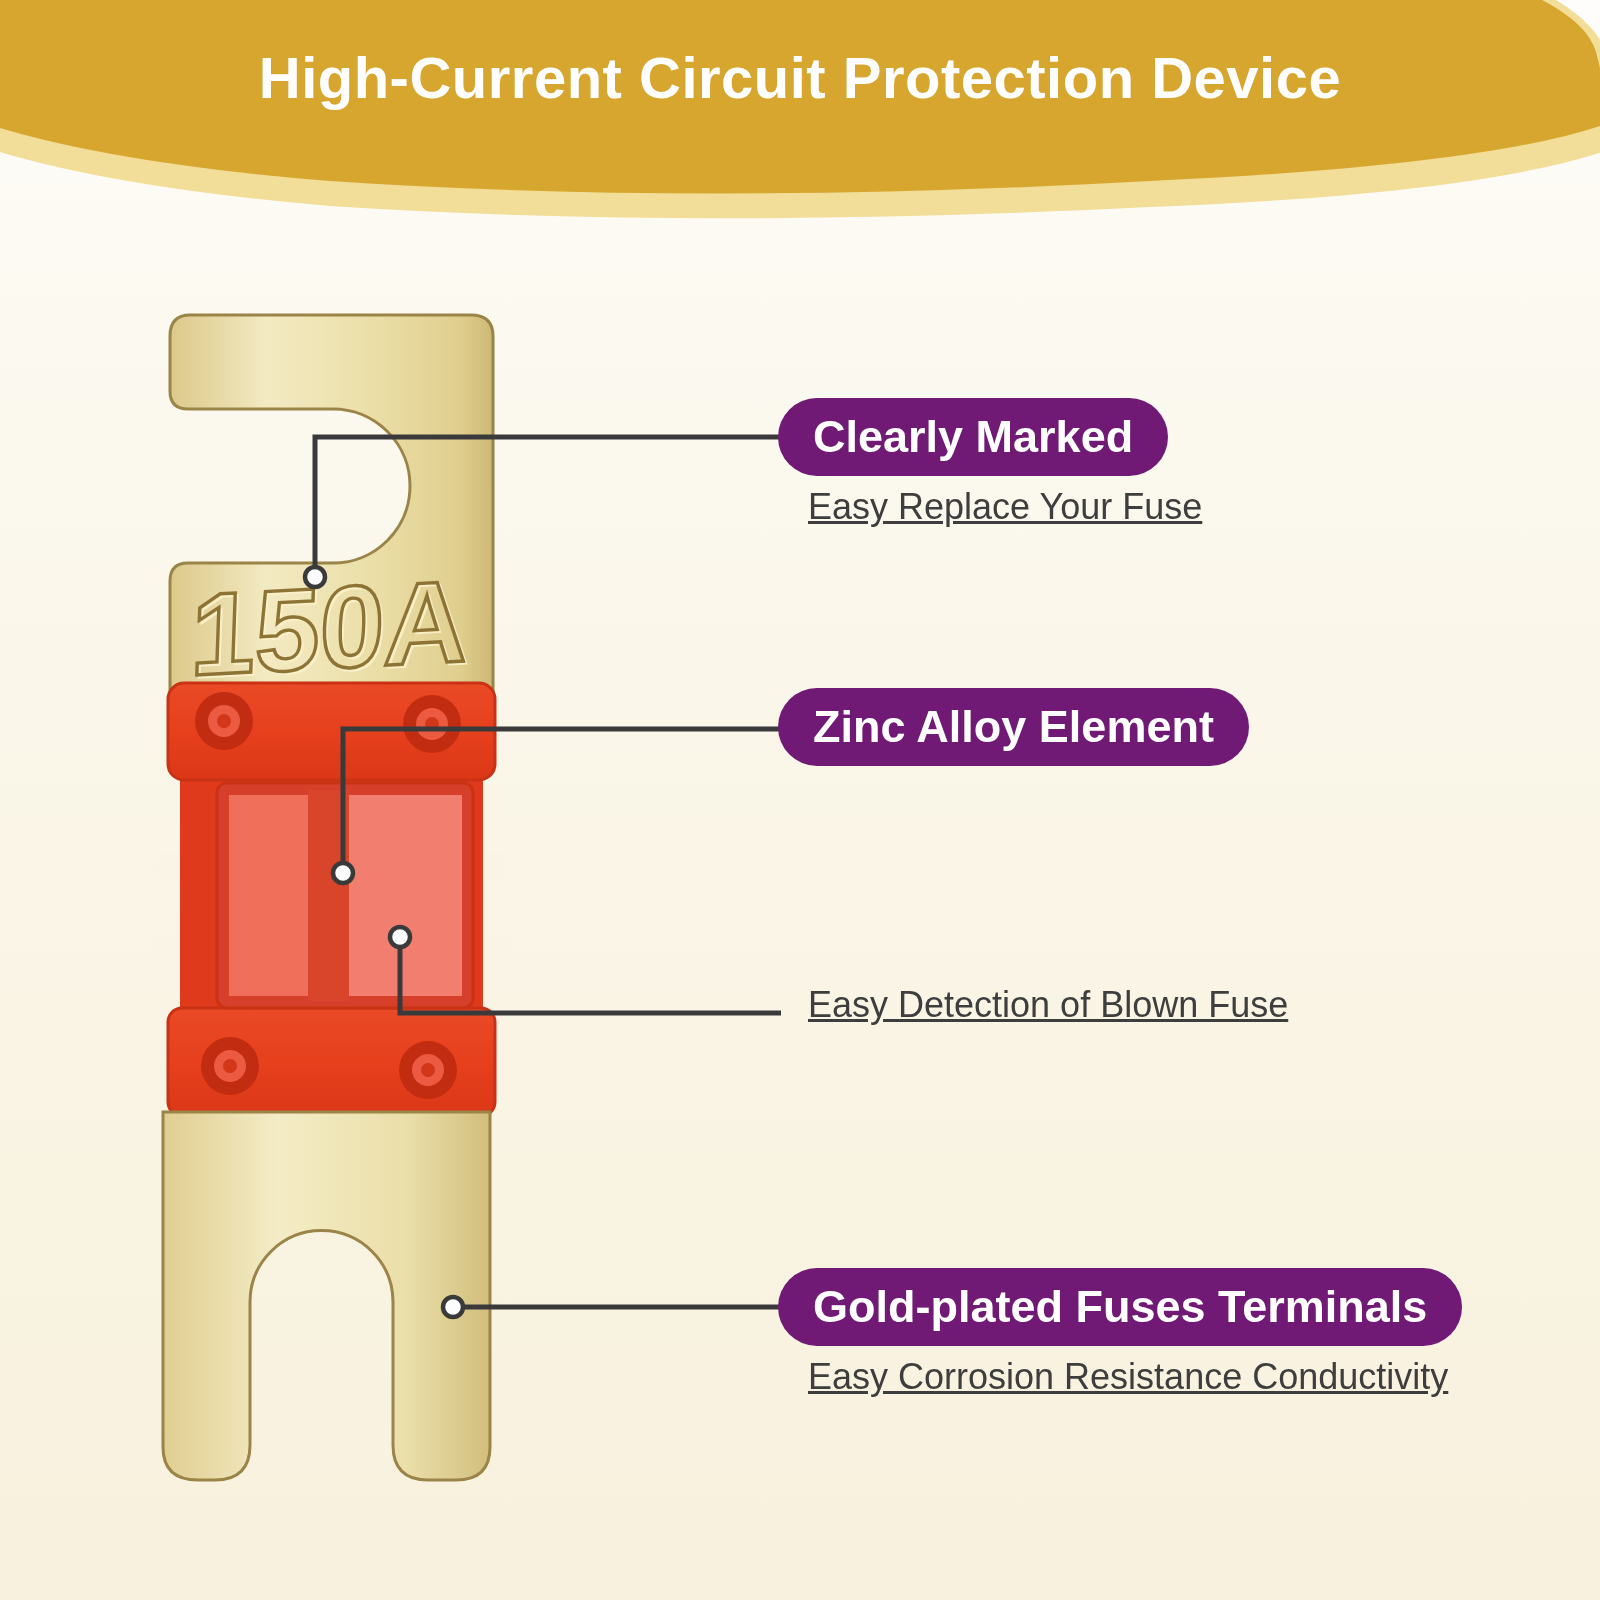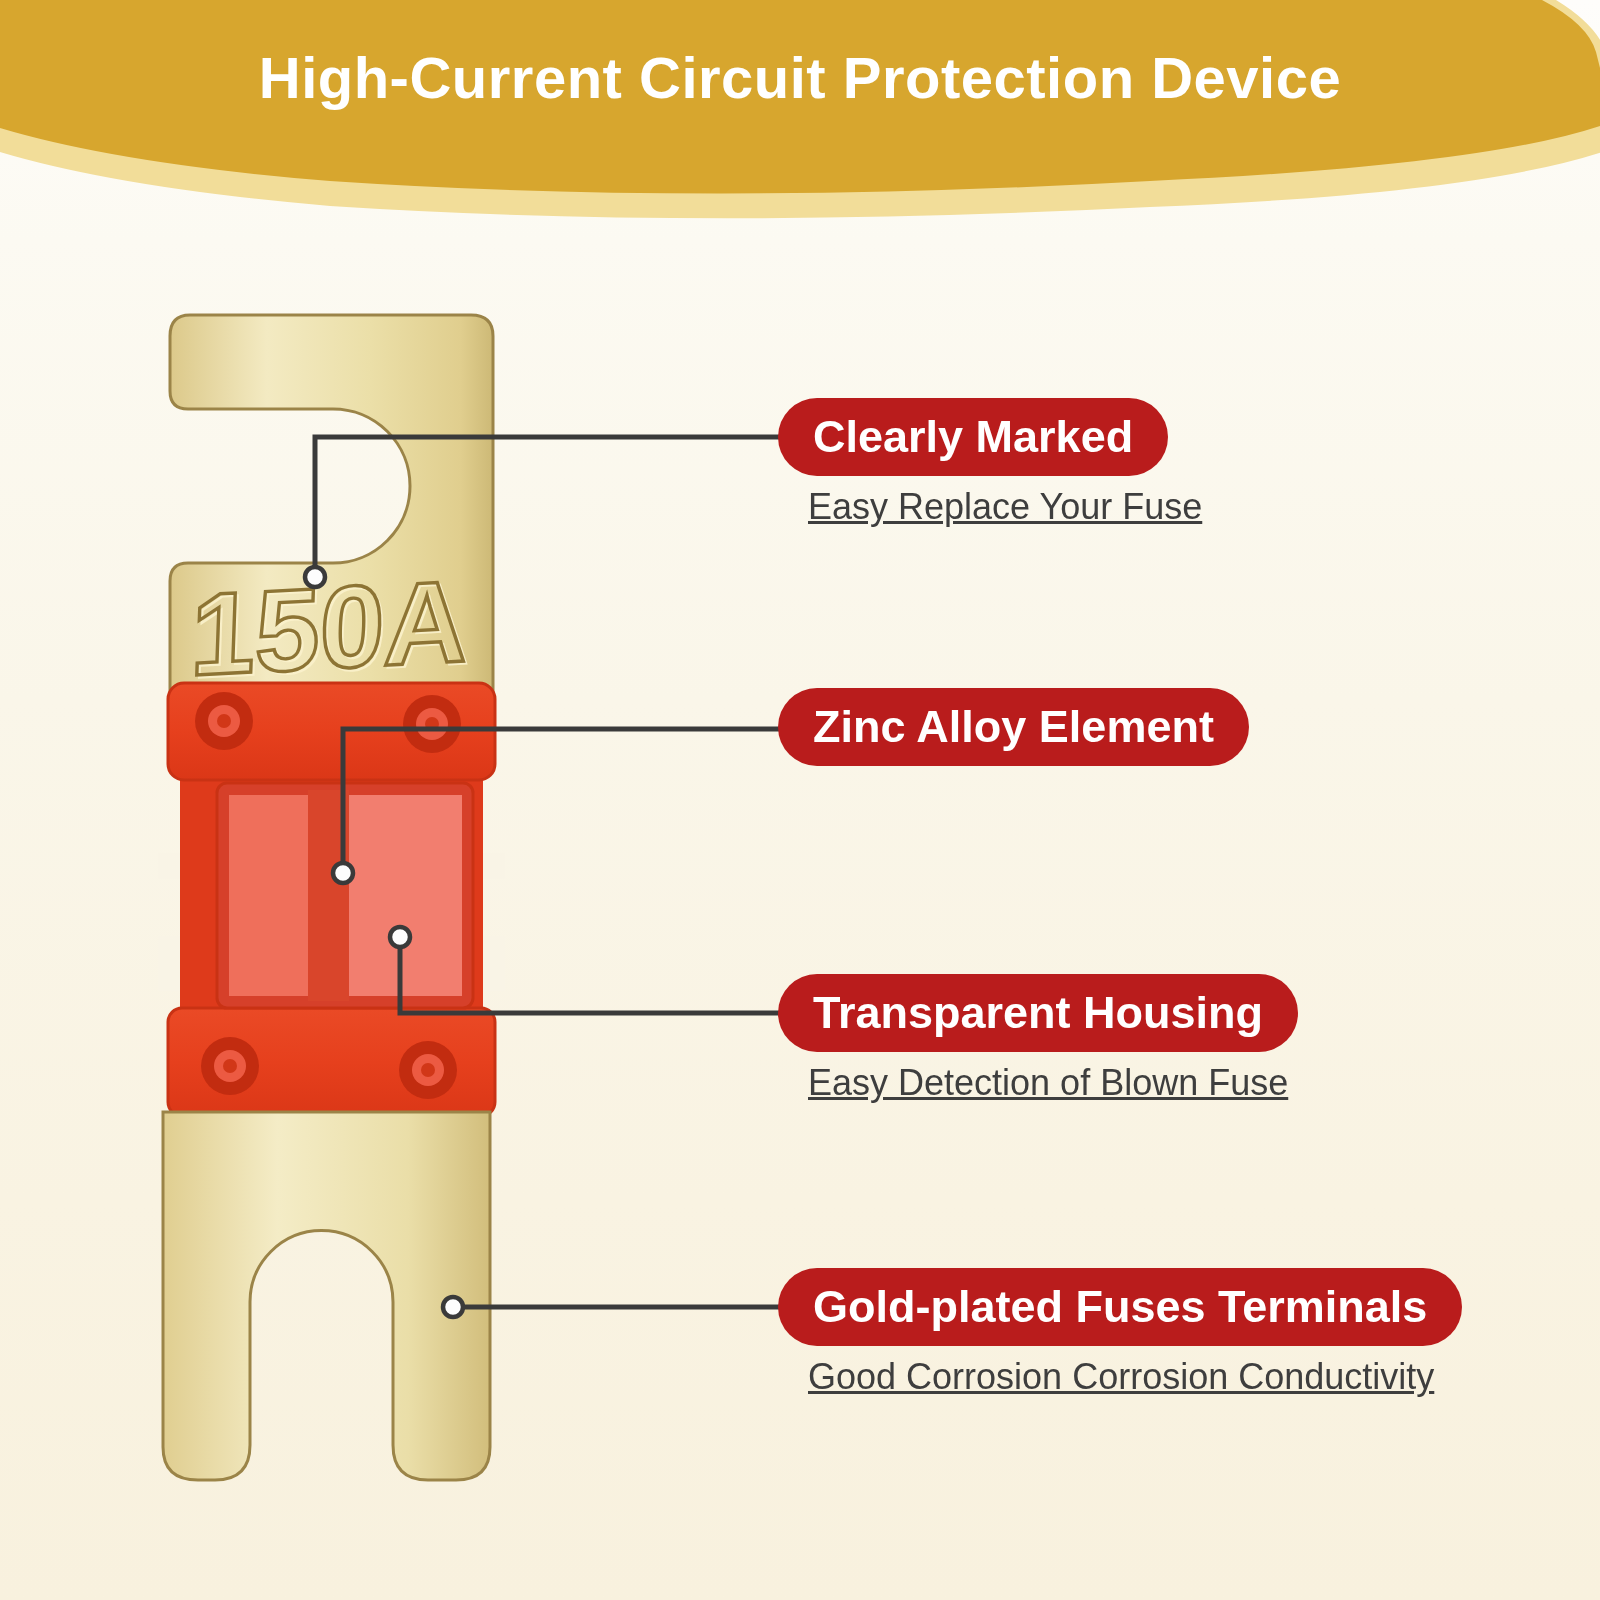--- a/index.html
+++ b/index.html
@@ -13,21 +13,21 @@
   svg.canvas{position:absolute;inset:0;display:block;}
   .banner-title{
     position:absolute;top:28px;left:0;right:0;height:100px;line-height:100px;
     text-align:center;font-weight:bold;font-size:58px;color:#fff;
     letter-spacing:0.5px;z-index:3;white-space:nowrap;
   }
   .callout{position:absolute;z-index:4;}
   .pill{
     display:inline-flex;align-items:center;justify-content:center;
     height:78px;border-radius:40px;padding:0 35px;
-    background:#b91c1c;color:#fff;font-weight:bold;font-size:45px;
+    background:#701a75;color:#fff;font-weight:bold;font-size:45px;
     white-space:nowrap;
   }
   .pill-desc{
     margin:9px 0 0 30px;font-size:36px;color:#3E3E3E;line-height:44px;
     white-space:nowrap;
     text-decoration:underline;
   }
 </style>
 </head>
 <body>
@@ -139,26 +139,23 @@
     <div class="pill-desc">Easy Replace Your Fuse</div>
   </div>
 
   <div class="callout" style="left:778px;top:688px;">
     <div class="pill">
       <span>Zinc Alloy Element</span>
     </div>
   </div>
 
   <div class="callout" style="left:778px;top:974px;">
-    <div class="pill">
-      <span>Transparent Housing</span>
-    </div>
     <div class="pill-desc">Easy Detection of Blown Fuse</div>
   </div>
 
   <div class="callout" style="left:778px;top:1268px;">
     <div class="pill">
       <span>Gold-plated Fuses Terminals</span>
     </div>
-    <div class="pill-desc">Good Corrosion Corrosion Conductivity</div>
+    <div class="pill-desc">Easy Corrosion Resistance Conductivity</div>
   </div>
 
 </div>
 
 </body></html>

